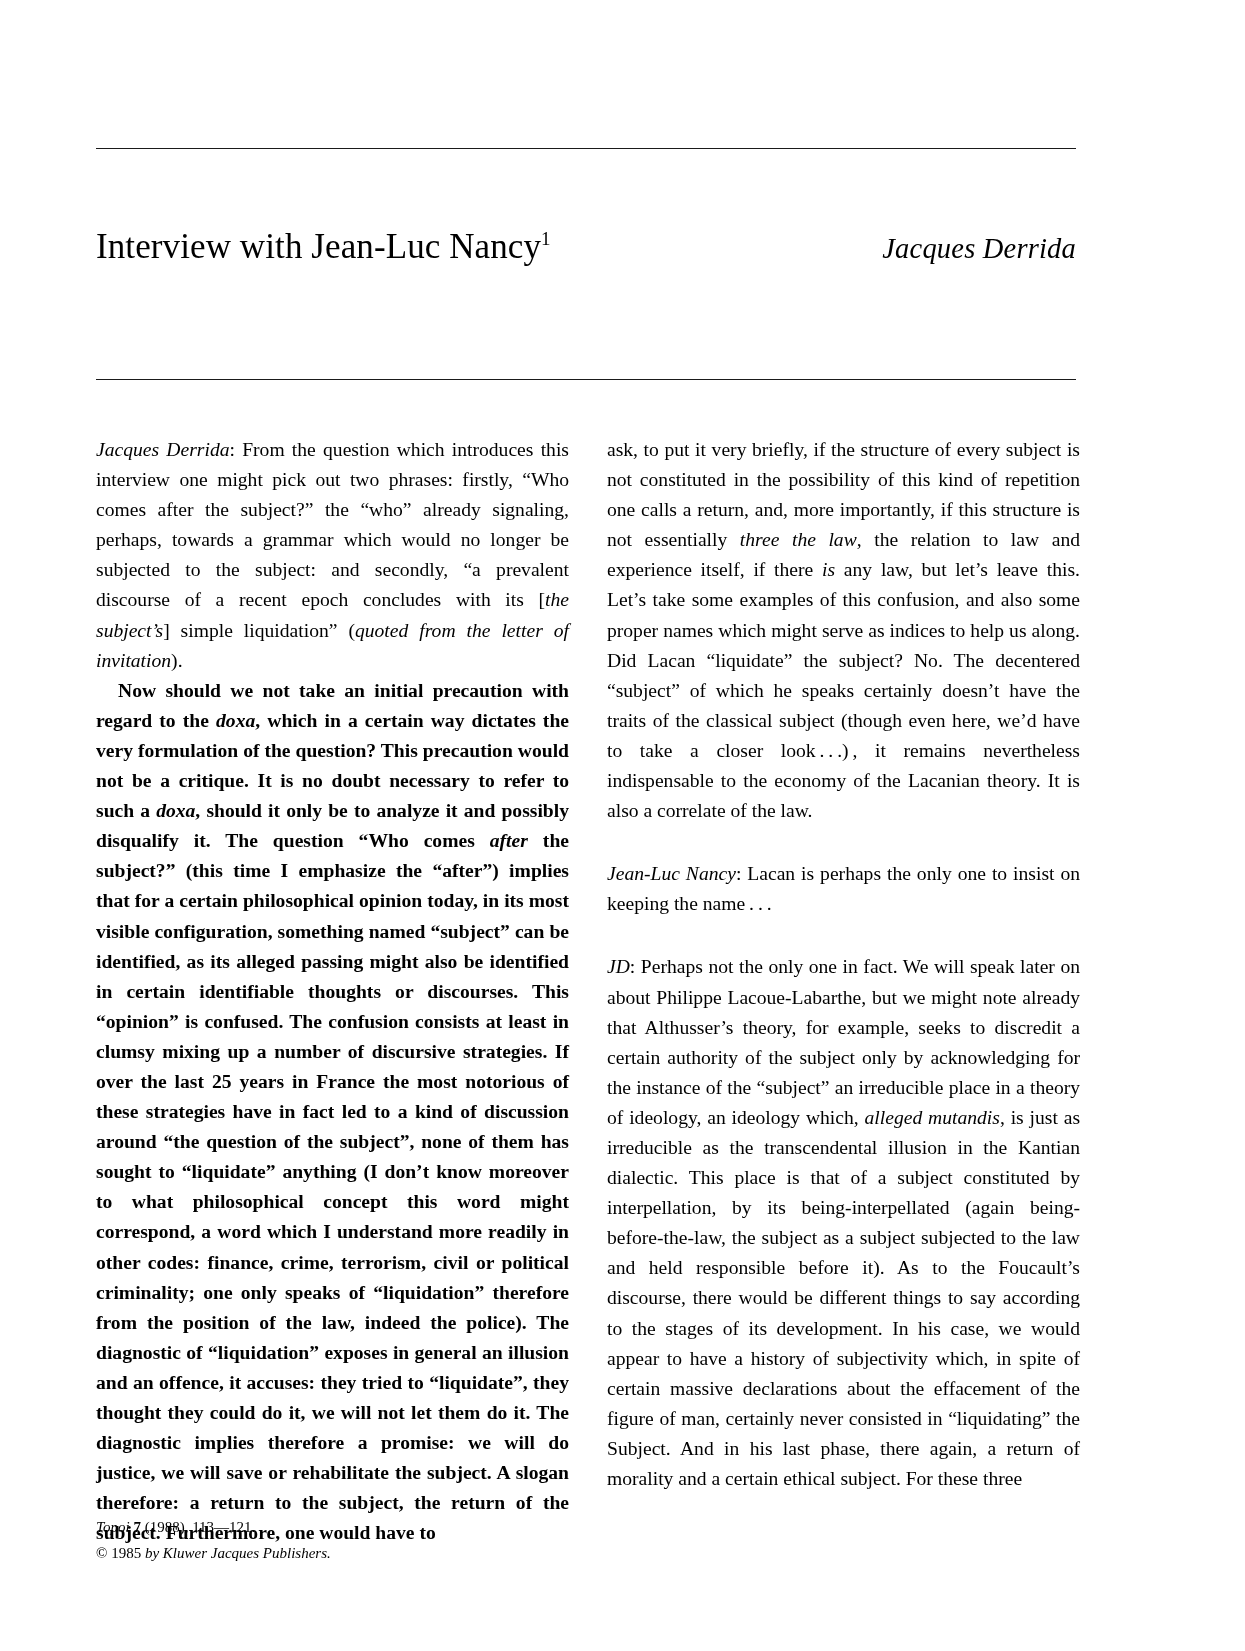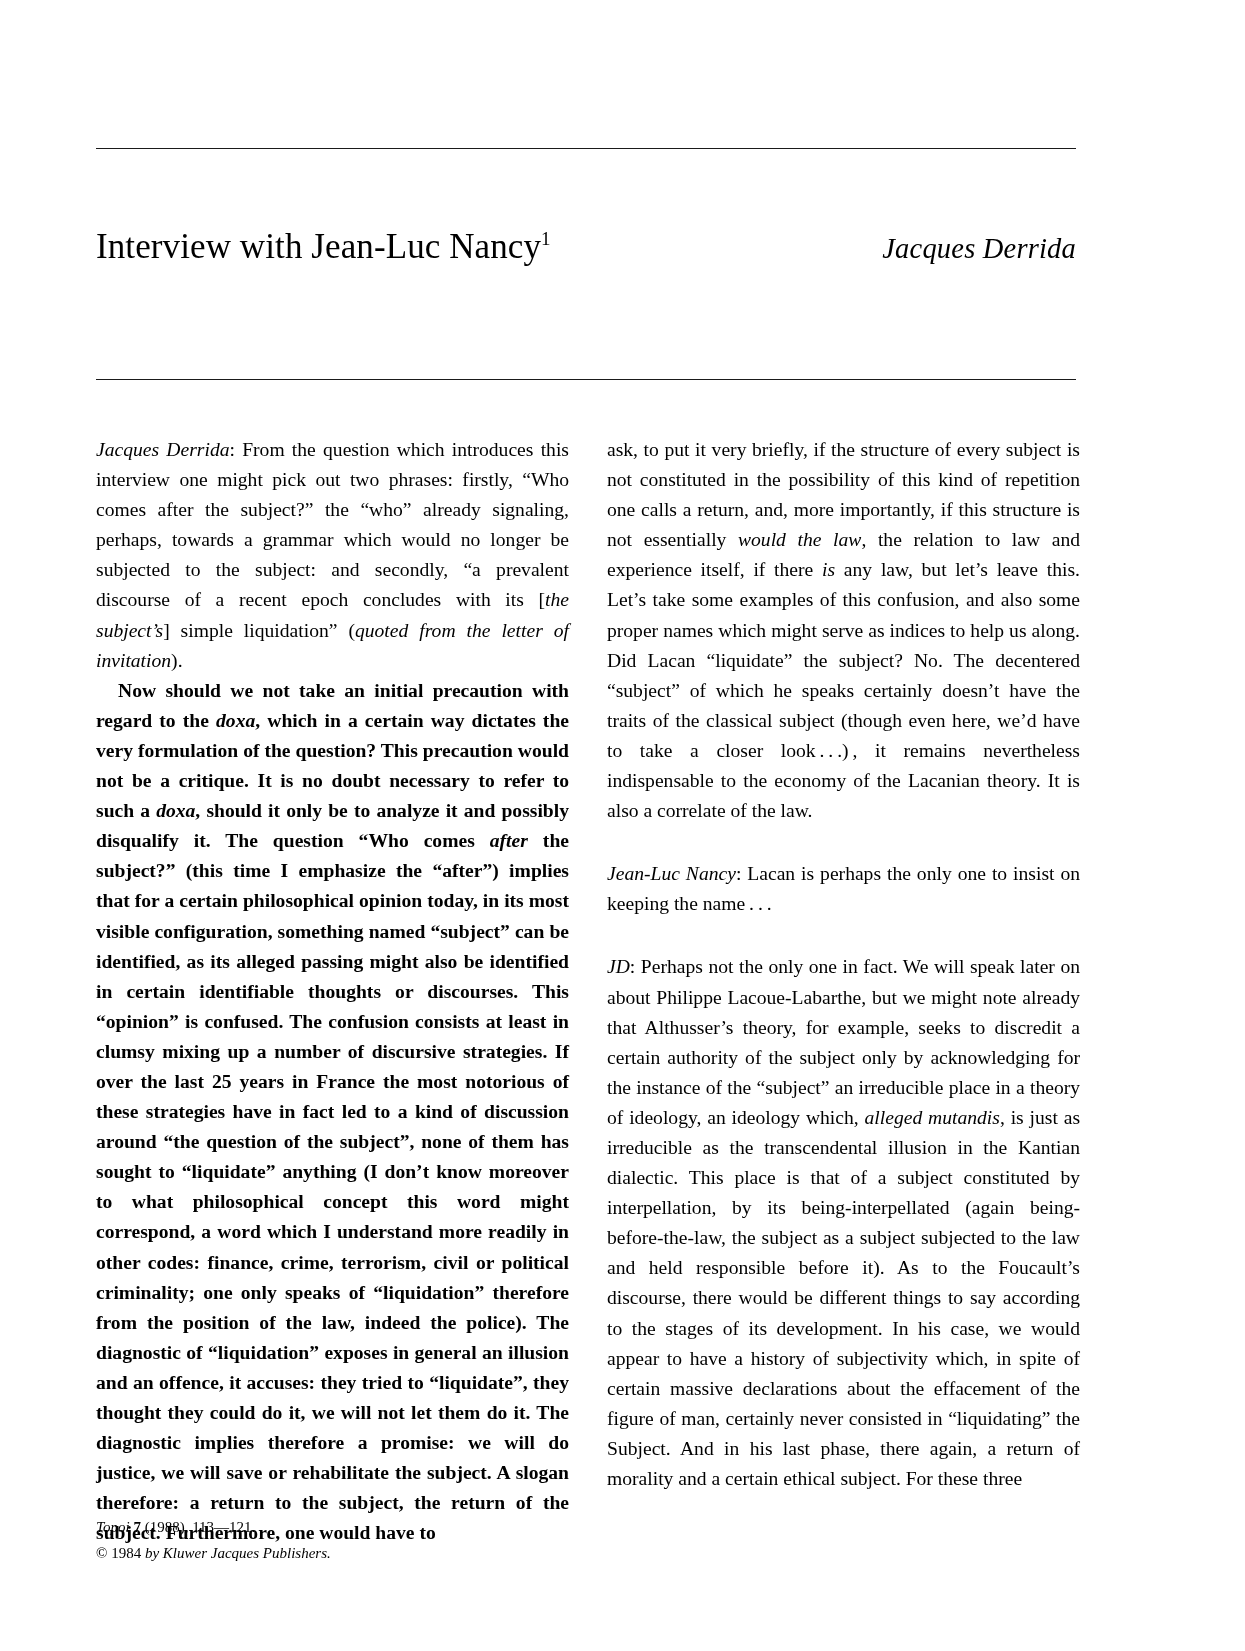--- a/index.html
+++ b/index.html
@@ -145,21 +145,21 @@
         rehabilitate the subject. A slogan therefore: a return to the subject, the return of the subject. Furthermore,
         one would have to</p>
 
     </div>
 
     <div class="col">
 
       <p class="body-par">ask, to put it very
         briefly, if the structure of every subject is not constituted in the possibility of this kind of repetition one
         calls a return, and, more importantly, if this structure is not essentially
-        <em>would the law</em>, the relation to law
+        <em>three the law</em>, the relation to law
         and experience itself, if there <em>is</em> any law, but
         let’s leave this. Let’s take some examples of this confusion, and also some proper names which might
         serve as indices to help us along. Did Lacan “liquidate” the subject? No. The decentered
         “subject” of which he speaks certainly doesn’t have the traits of the classical subject (though
         even here, we’d have to take a closer look . . .) , it remains nevertheless
         indispensable to the economy of the Lacanian theory. It is also a correlate of the law.</p>
 
       <p class="body-par gap"><em>Jean-Luc Nancy</em>: Lacan is perhaps the
         only one to insist on keeping the name . . .</p>
 
@@ -177,17 +177,17 @@
         a certain ethical subject. For these three</p>
 
     </div>
   </div>
 
   <div class="footer">
     <div class="line"><span class="it">Topoi</span>
       <span class="bd">7</span>
       <span>(1988), 113—121.</span></div>
     <div class="line"><span>©</span>
-      <span>1984</span>
+      <span>1985</span>
       <span class="it">by Kluwer Jacques Publishers.</span></div>
   </div>
 
 </div>
 
 </body></html>

